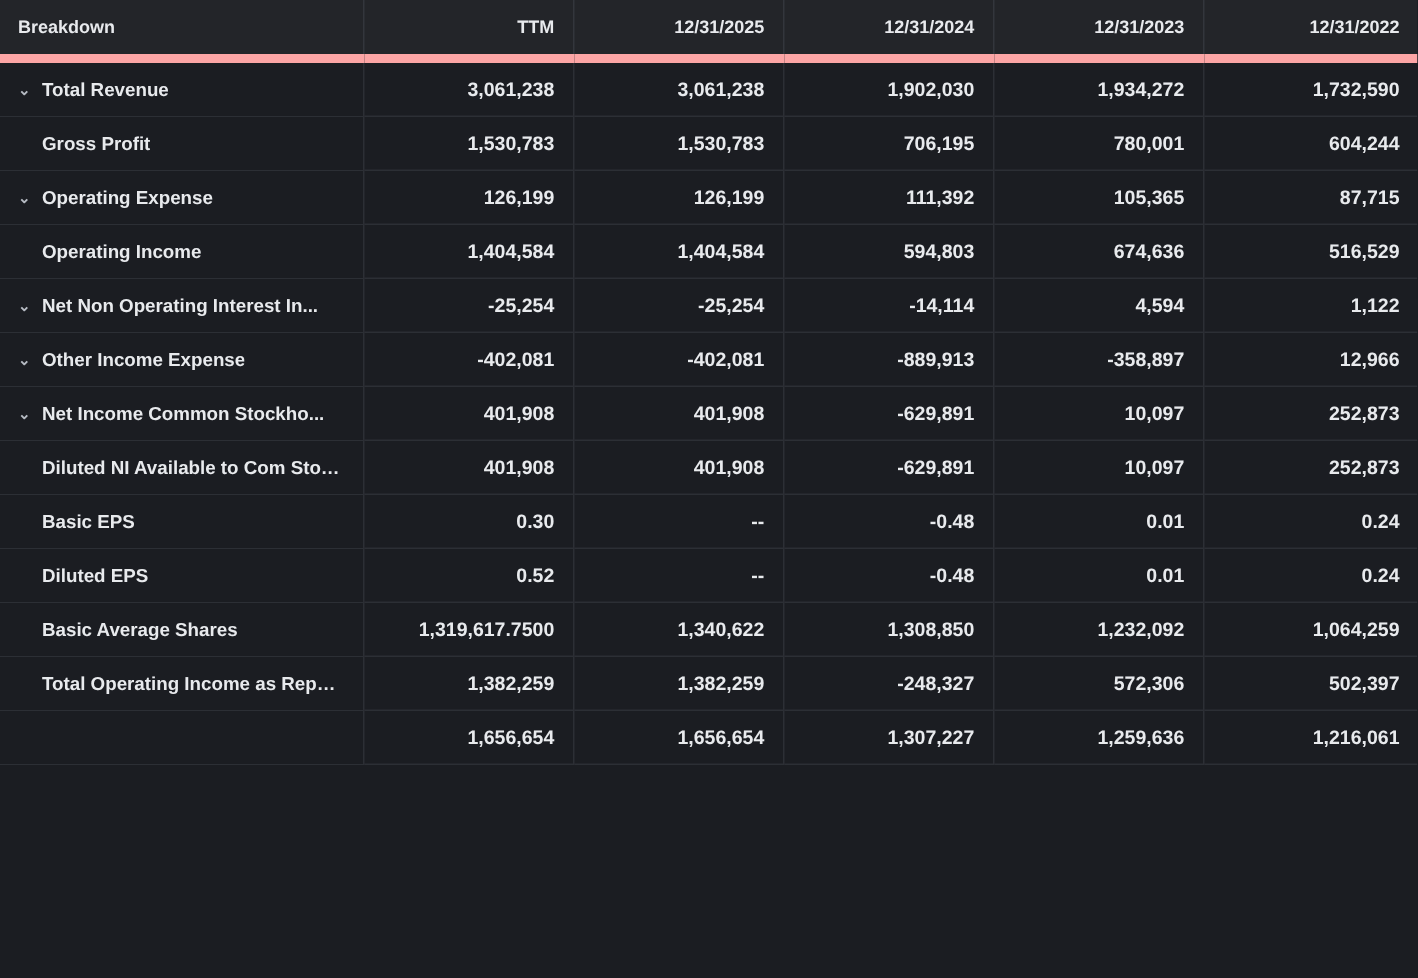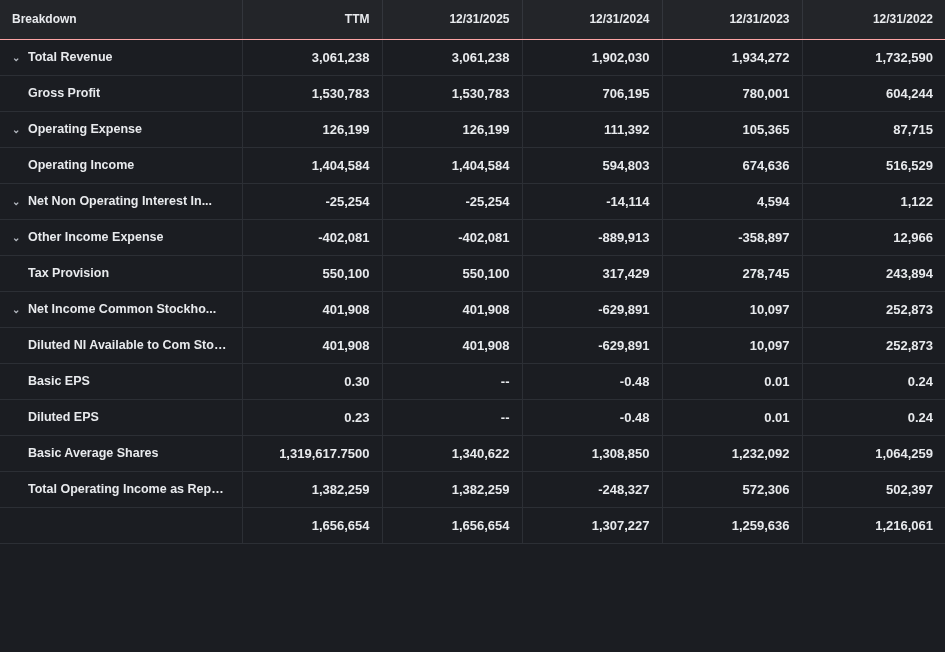--- a/index.html
+++ b/index.html
@@ -22,21 +22,21 @@
   .financials-table col.label-col { width: 242px; }
   .financials-table col.data-col { width: 140px; }
   .financials-table col.data-col-last { width: 143px; }
 
   .financials-table thead th {
     background: #232529;
     color: #e8eaed;
     font-size: 12px;
     font-weight: bold;
     padding: 10px 12px;
-    border-bottom: 1px solid #fca5a5;
+    border-bottom: 6px solid #fca5a5;
     border-right: 1px solid #33363c;
     white-space: nowrap;
     box-sizing: border-box;
     height: 39px;
   }
   .financials-table thead th.label-head {
     text-align: left;
   }
   .financials-table thead th.num-head {
     text-align: right;
@@ -185,33 +185,20 @@
         </td>
         <td class="num">-402,081</td>
         <td class="num">-402,081</td>
         <td class="num">-889,913</td>
         <td class="num">-358,897</td>
         <td class="num">12,966</td>
       </tr>
       <tr>
         <td class="label">
           <div class="label-inner">
-            <span class="chev empty">⌄</span>
-            <span class="label-text">Tax Provision</span>
-          </div>
-        </td>
-        <td class="num">550,100</td>
-        <td class="num">550,100</td>
-        <td class="num">317,429</td>
-        <td class="num">278,745</td>
-        <td class="num">243,894</td>
-      </tr>
-      <tr>
-        <td class="label">
-          <div class="label-inner">
             <span class="chev">⌄</span>
             <span class="label-text">Net Income Common Stockho...</span>
           </div>
         </td>
         <td class="num">401,908</td>
         <td class="num">401,908</td>
         <td class="num">-629,891</td>
         <td class="num">10,097</td>
         <td class="num">252,873</td>
       </tr>
@@ -241,21 +228,21 @@
         <td class="num">0.01</td>
         <td class="num">0.24</td>
       </tr>
       <tr>
         <td class="label">
           <div class="label-inner">
             <span class="chev empty">⌄</span>
             <span class="label-text">Diluted EPS</span>
           </div>
         </td>
-        <td class="num">0.23</td>
+        <td class="num">0.52</td>
         <td class="num">--</td>
         <td class="num">-0.48</td>
         <td class="num">0.01</td>
         <td class="num">0.24</td>
       </tr>
       <tr>
         <td class="label">
           <div class="label-inner">
             <span class="chev empty">⌄</span>
             <span class="label-text">Basic Average Shares</span>

